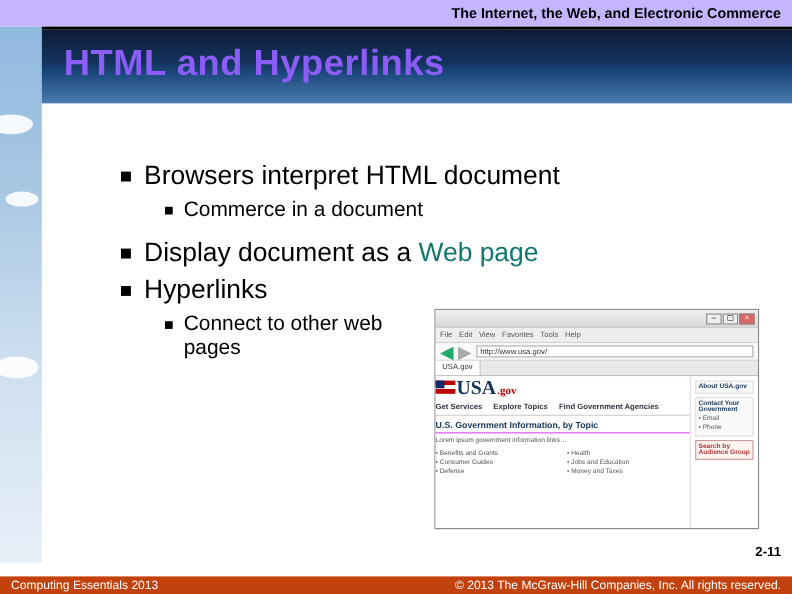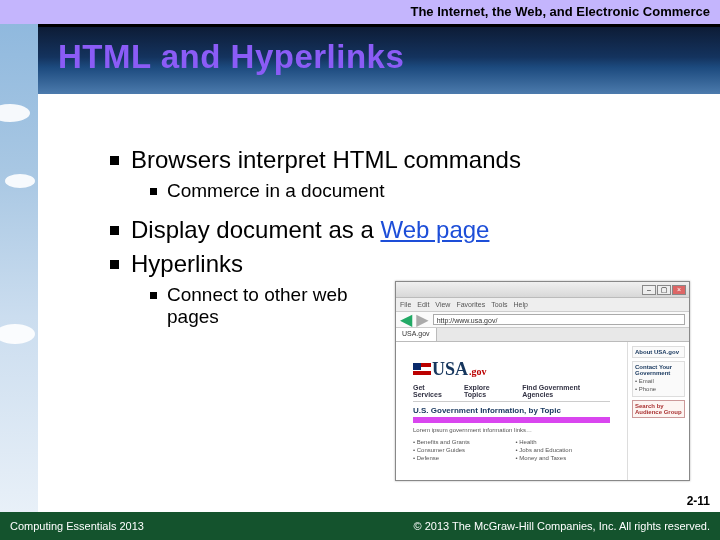--- a/index.html
+++ b/index.html
@@ -76,21 +76,21 @@
     background: #000;
     margin-top: 10px;
     margin-right: 12px;
     flex: 0 0 auto;
   }
   .bullet-l2 .sq {
     width: 7px; height: 7px;
     margin-top: 8px;
     margin-right: 10px;
   }
-  .link-word { text-decoration: underline; color: #1d4ed8; }
+  .link-word { color: #0f766e; }
   .wrap-narrow { max-width: 220px; }
   .screenshot {
     position: absolute;
     left: 395px; top: 281px;
     width: 295px; height: 200px;
     border: 1px solid #888;
     background: #f4f4f4;
     box-shadow: 0 0 2px rgba(0,0,0,0.3);
     z-index: 4;
   }
@@ -142,21 +142,21 @@
   }
   .tab {
     font-size:7px; padding:2px 6px; background:#fff;
     border-right:1px solid #bbb; color:#333;
   }
   .ss-body {
     display:flex;
     height: calc(100% - 60px);
     background:#fff;
   }
-  .ss-main { flex:1; padding:17px; }
+  .ss-main { flex:1; padding:0; }
   .ss-side {
     width: 62px;
     border-left:1px solid #ddd;
     padding:4px;
     font-size:6px;
     color:#444;
   }
   .ss-logo {
     display:flex; align-items:baseline; gap:1px;
     font-family: "Times New Roman", serif;
@@ -169,43 +169,43 @@
     position:relative;
   }
   .flag::before {
     content:""; position:absolute; left:0; top:0;
     width:8px; height:7px; background:#0a2a6b;
   }
   .logo-usa { font-size:18px; color:#16365d; }
   .logo-gov { font-size:10px; color:#b00; }
   .ss-heading {
     font-size:8px; font-weight:bold; color:#16365d;
-    border-bottom:6px solid #d946ef; padding-bottom:2px; margin:4px 0;
+    border-bottom:1px solid #d946ef; padding-bottom:2px; margin:4px 0;
   }
   .ss-text { font-size:6px; color:#555; margin:2px 0; }
   .ss-navrow {
     display:flex; gap:10px; font-size:7px; color:#334; font-weight:bold;
     border-bottom:1px solid #ccc; padding-bottom:3px; margin-bottom:4px;
   }
   .side-box {
     border:1px solid #ddd; padding:2px; margin-bottom:3px;
     background:#fafafa;
   }
   .side-box.accent { border-color:#c99; background:#fdf5f2; }
   .side-h { font-weight:bold; color:#16365d; font-size:6px; }
   .page-num {
     position: absolute;
     right: 10px; bottom: 32px;
     font-size: 12px; font-weight: bold; text-align: center;
   }
   .footer {
     position: absolute;
     left:0; right:0; bottom:0;
-    height: 28px;
-    background: #14532d;
+    height: 16px;
+    background: #c2410c;
     color: #fff;
     display:flex;
     justify-content: space-between;
     align-items:center;
     padding: 0 10px;
     font-size: 11px;
   }
 </style>
 </head>
 <body>
@@ -217,21 +217,21 @@
   <div class="cloud c2"></div>
   <div class="cloud c3"></div>
 </div>
 
 <div class="title-bar"></div>
 <div class="slide-title">HTML and Hyperlinks</div>
 
 <div class="content">
   <div class="bullet-l1">
     <span class="sq"></span>
-    <span>Browsers interpret HTML commands</span>
+    <span>Browsers interpret HTML document</span>
   </div>
   <div class="bullet-l2">
     <span class="sq"></span>
     <span>Commerce in a document</span>
   </div>
   <div class="bullet-l1" style="margin-top:14px;">
     <span class="sq"></span>
     <span>
       <span>Display document as a </span><span class="link-word">Web page</span>
     </span>

